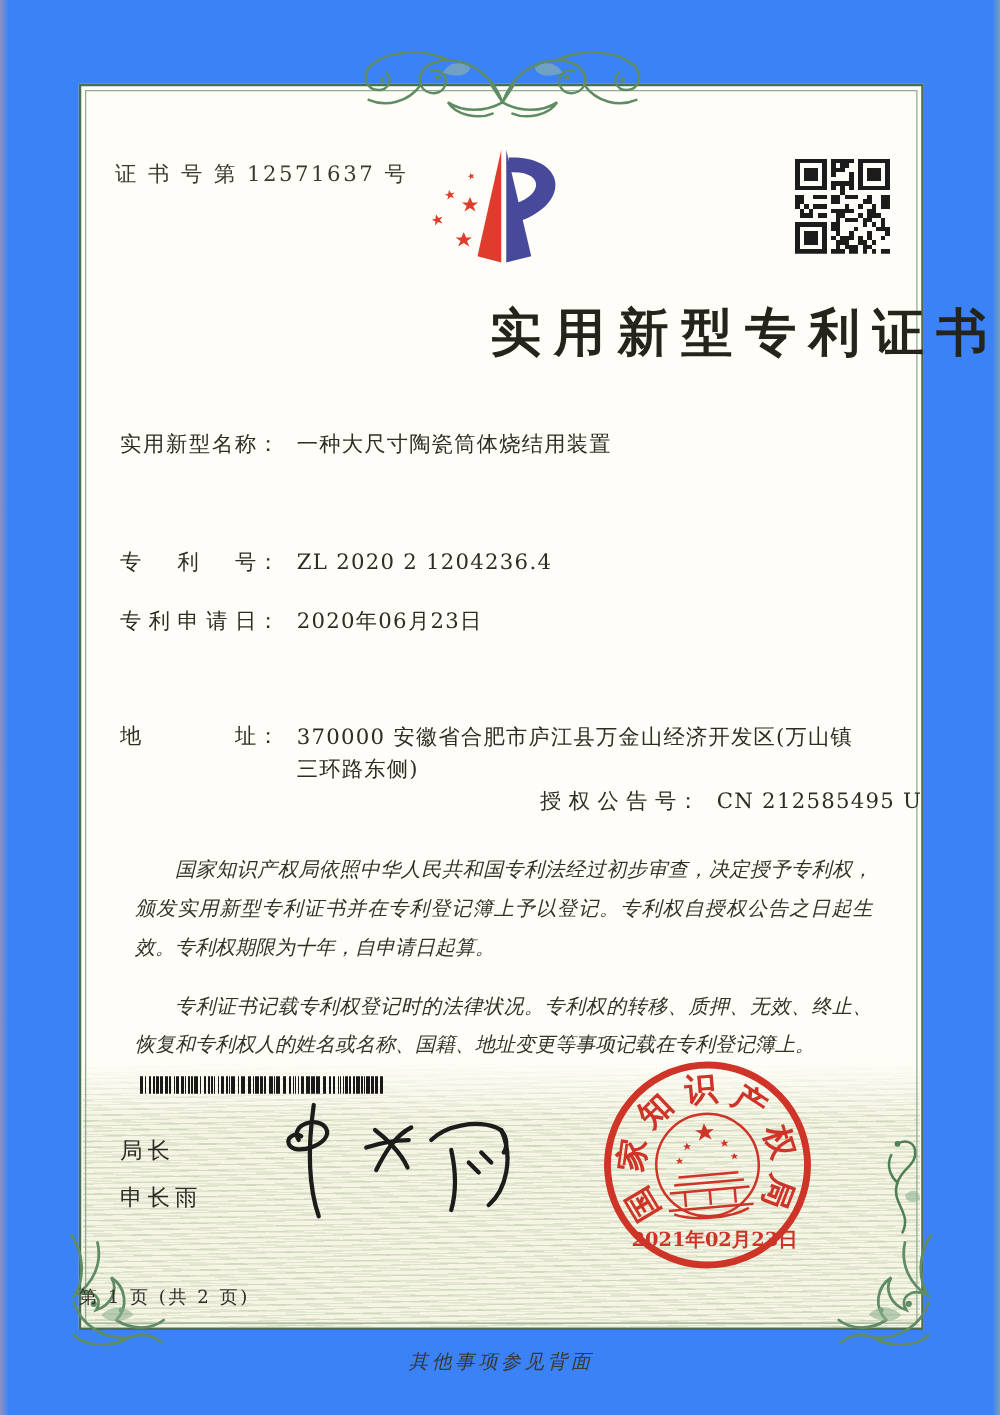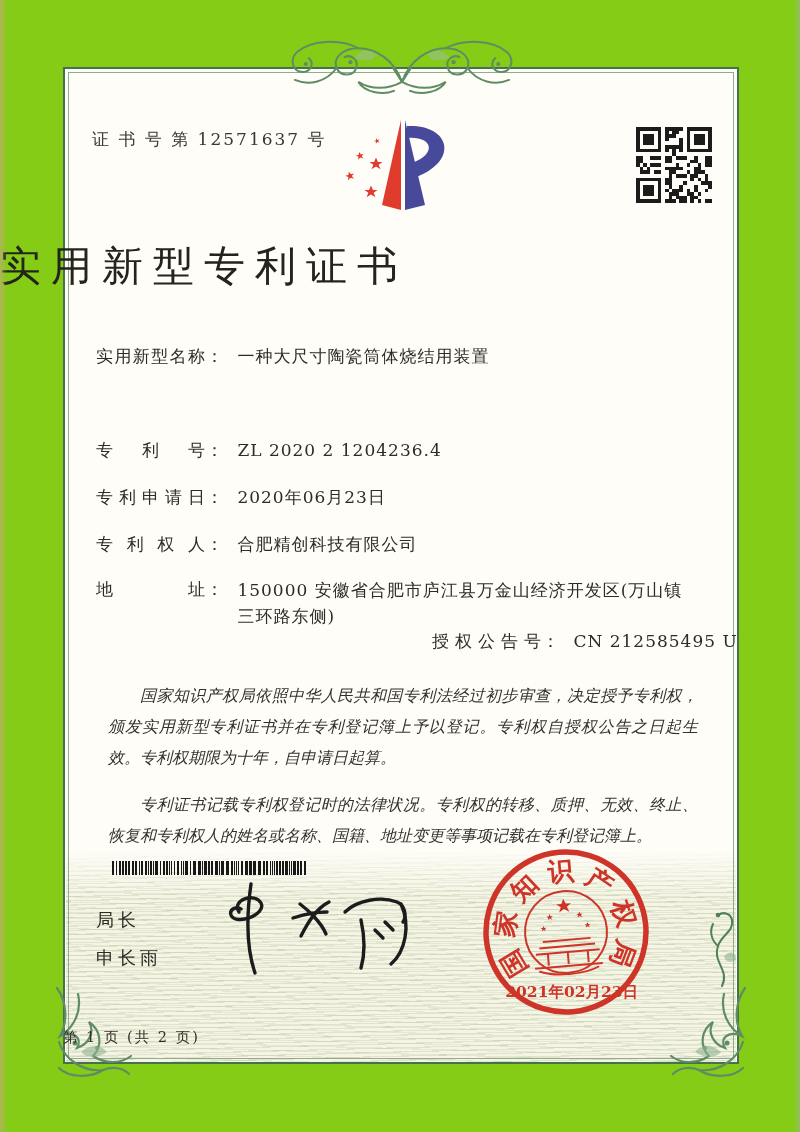--- a/index.html
+++ b/index.html
@@ -1,17 +1,17 @@
 <!DOCTYPE html>
 <html><head>
 <meta charset="utf-8">
 <style>
   html,body{margin:0;padding:0;background:#e8e6da;}
   .page{position:relative;width:800px;height:1132px;margin:0 auto;overflow:hidden;
-        background:#84cc16;font-family:"DejaVu Serif","Liberation Serif",serif;color:#2d2c25;}
+        background:#3b82f6;font-family:"DejaVu Serif","Liberation Serif",serif;color:#2d2c25;}
   .edge-l{position:absolute;left:0;top:0;width:7px;height:100%;
           background:linear-gradient(90deg,rgba(214,158,148,.55),rgba(214,158,148,0));z-index:6;}
   .edge-r{position:absolute;right:0;top:0;width:6px;height:100%;
           background:linear-gradient(270deg,rgba(158,180,148,.6),rgba(158,180,148,0));z-index:6;}
   .paper{position:absolute;left:63px;top:67px;width:676px;height:997px;background:#fefdf7;}
   .border-outer{position:absolute;left:63px;top:67px;width:676px;height:997px;
                 border:2px solid #47704d;box-sizing:border-box;z-index:2;}
   .border-inner{position:absolute;left:3px;top:3px;right:3px;bottom:3px;border:1px solid #8fac90;}
   .stripe-band{position:absolute;left:66px;top:850px;width:670px;height:212px;z-index:1;
      background:
@@ -20,22 +20,22 @@
        #f6f4e4;
      -webkit-mask-image:linear-gradient(180deg,transparent 0,#000 46px);
      mask-image:linear-gradient(180deg,transparent 0,#000 46px);}
   .orn{position:absolute;z-index:3;}
   .orn path,.orn circle{vector-effect:non-scaling-stroke;}
   .cert-no{position:absolute;left:92px;top:128px;font-size:17px;letter-spacing:2px;color:#3a392f;z-index:3;}
   .logo{position:absolute;left:327px;top:106px;z-index:3;}
   .qr{position:absolute;left:636px;top:127px;width:76px;height:76px;z-index:3;}
   .qr svg{width:76px;height:76px;shape-rendering:crispEdges;}
   .qr rect{fill:#1c1c1c;}
-  .title{position:absolute;left:0;top:239px;width:100%;margin:0;text-align:left;
-         font-size:41px;font-weight:400;letter-spacing:10px;color:#24231c;z-index:3;}
+  .title{position:absolute;left:0;top:239px;width:100%;margin:0;text-align:right;
+         font-size:41px;font-weight:700;letter-spacing:10px;color:#24231c;z-index:3;}
   .field{position:absolute;left:96px;font-size:17px;letter-spacing:1px;line-height:24px;z-index:3;white-space:nowrap;}
   .flabel{display:inline-block;width:110px;text-align:justify;text-align-last:justify;vertical-align:top;}
   .colon{vertical-align:top;}
   .fvalue{margin-left:7px;vertical-align:top;}
   .fvalue.wrap{display:inline-block;white-space:normal;max-width:455px;line-height:26px;}
   .f1{top:344px}.f2{top:391px}.f3{top:438px}.f4{top:485px}.f5{top:532px}.f6{top:577px}
   .f7{top:629px}.f8{top:629px;left:432px}
   .body-text{position:absolute;left:92px;top:664px;width:622px;z-index:3;}
   .body-text p{margin:16px;font-size:16px;line-height:31px;text-indent:2em;text-align:justify;
                font-style:italic;color:#33322a;}
@@ -380,27 +380,23 @@
     <span class="fvalue">一种大尺寸陶瓷筒体烧结用装置</span>
   </div>
   <div class="field f3">
     <span class="flabel">专利号</span><span class="colon">：</span>
     <span class="fvalue">ZL 2020 2 1204236.4</span>
   </div>
   <div class="field f4">
     <span class="flabel">专利申请日</span><span class="colon">：</span>
     <span class="fvalue">2020年06月23日</span>
   </div>
-  <div class="field f5">
-    <span class="flabel">专利权人</span><span class="colon">：</span>
-    <span class="fvalue">合肥精创科技有限公司</span>
-  </div>
   <div class="field f6">
     <span class="flabel">地址</span><span class="colon">：</span>
-    <span class="fvalue wrap">150000 安徽省合肥市庐江县万金山经济开发区(万山镇三环路东侧)</span>
+    <span class="fvalue wrap">370000 安徽省合肥市庐江县万金山经济开发区(万山镇三环路东侧)</span>
   </div>
   <div class="field f8">
     <span class="flabel">授权公告号</span><span class="colon">：</span>
     <span class="fvalue">CN 212585495 U</span>
   </div>
 
   <div class="body-text">
     <p>国家知识产权局依照中华人民共和国专利法经过初步审查，决定授予专利权，颁发实用新型专利证书并在专利登记簿上予以登记。专利权自授权公告之日起生效。专利权期限为十年，自申请日起算。</p>
     <p>专利证书记载专利权登记时的法律状况。专利权的转移、质押、无效、终止、恢复和专利权人的姓名或名称、国籍、地址变更等事项记载在专利登记簿上。</p>
   </div>
@@ -512,14 +508,15 @@
       <path d="M62,104 h56"></path>
       <path d="M58,110 h64"></path>
       <path d="M70,110 v12 M90,110 v12 M110,110 v12"></path>
       <path d="M56,124 h68"></path>
       <path d="M60,127 C75,134 105,134 120,127" stroke-width="2.5"></path>
     </g>
     <text class="seal-date" x="90" y="155" text-anchor="middle" transform="rotate(5 90 155)">2021年02月23日</text>
   </svg>
 
   <div class="page-info">第 1 页 (共 2 页)</div>
+  <div class="back-note">其他事项参见背面</div>
 
 </div>
 
 </body></html>

